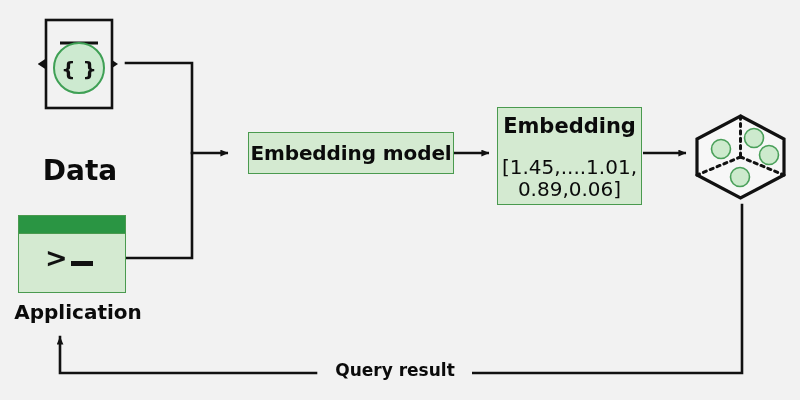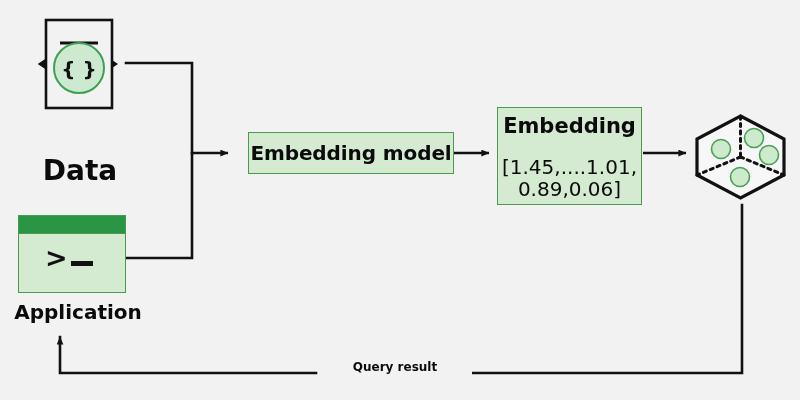--- a/index.html
+++ b/index.html
@@ -54,21 +54,21 @@
     top: 199px;
     width: 116px;
     font-size: 19px;
   }
   #label-queryresult {
     position: absolute;
     left: 318px;
     top: 359px;
     width: 146px;
     text-align: center;
-    font-size: 12px;
+    font-size: 17px;
     font-weight: bold;
     color: #0b0b0b;
     background: #f2f2f2;
     padding: 1px 4px;
   }
   .boxnode {
     position: absolute;
     box-sizing: border-box;
     background: #d4ead1;
     border: 1.6px solid #4a9a4f;

